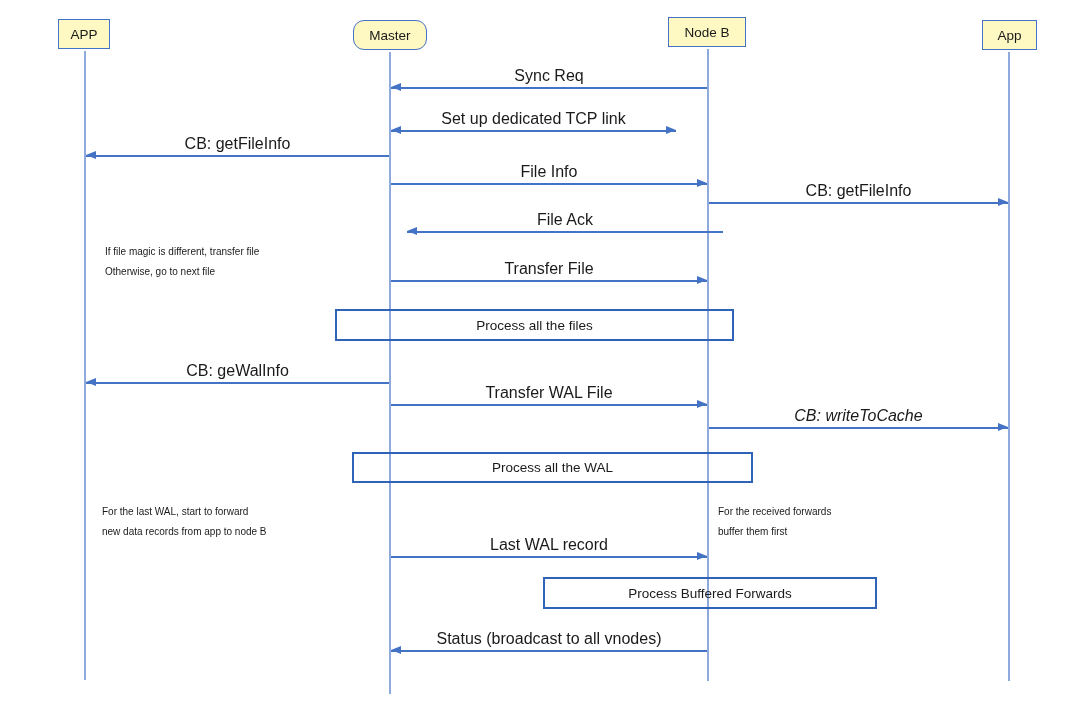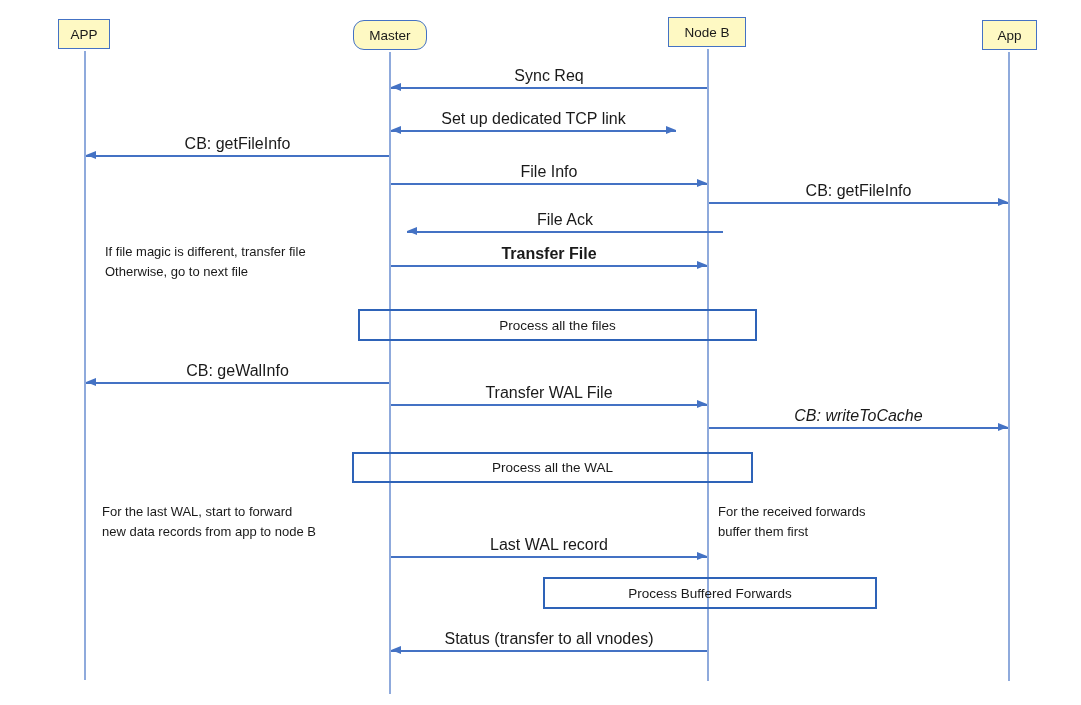--- a/index.html
+++ b/index.html
@@ -39,21 +39,21 @@
   .ah.l{left:0;border-right:10px solid var(--line);}
   .ah.r{right:0;border-left:10px solid var(--line);}
   
   .process{
     position:absolute;border:2px solid var(--process-border);background:transparent;
     display:flex;align-items:center;justify-content:center;
     font-size:13.5px;box-sizing:border-box;
   }
   
   .note{
-    position:absolute;font-size:13px;line-height:19.5px;white-space:pre-line;
+    position:absolute;font-size:10px;line-height:19.5px;white-space:pre-line;
   }
 </style>
 </head>
 <body>
 
 <div class="canvas">
 
   <div class="lifeline" style="left:84px;top:51px;height:629px;"></div>
   <div class="lifeline" style="left:389px;top:52px;height:642px;"></div>
   <div class="lifeline" style="left:707px;top:49px;height:632px;"></div>
@@ -114,21 +114,21 @@
   </div>
 
   <div class="msg" style="left:391px;top:210px;width:316px;padding-left:16px;">
     <div class="msg-label">File Ack</div>
     <div class="msg-line">
         <span class="ln"></span>
         <span class="ah l"></span>
       </div>
   </div>
 
-  <div class="msg" style="left:391px;top:244px;width:316px;font-weight:bold;">
+  <div class="msg" style="left:391px;top:259px;width:316px;">
     <div class="msg-label">Transfer File</div>
     <div class="msg-line">
         <span class="ln"></span>
         <span class="ah r"></span>
       </div>
   </div>
 
   <div class="msg" style="left:86px;top:361px;width:303px;">
     <div class="msg-label">CB: geWalInfo</div>
     <div class="msg-line">
@@ -155,28 +155,28 @@
 
   <div class="msg" style="left:391px;top:535px;width:316px;">
     <div class="msg-label">Last WAL record</div>
     <div class="msg-line">
         <span class="ln"></span>
         <span class="ah r"></span>
       </div>
   </div>
 
   <div class="msg" style="left:391px;top:629px;width:316px;">
-    <div class="msg-label">Status (transfer to all vnodes)</div>
+    <div class="msg-label">Status (broadcast to all vnodes)</div>
     <div class="msg-line">
         <span class="ln"></span>
         <span class="ah l"></span>
       </div>
   </div>
 
-  <div class="process" style="left:358px;top:309px;width:399px;height:32px;">
+  <div class="process" style="left:335px;top:309px;width:399px;height:32px;">
     <span>Process all the files</span>
   </div>
   <div class="process" style="left:352px;top:452px;width:401px;height:31px;">
     <span>Process all the WAL</span>
   </div>
   <div class="process" style="left:543px;top:577px;width:334px;height:32px;">
     <span>Process Buffered Forwards</span>
   </div>
 
   <div class="note" style="left:105px;top:242px;">If file magic is different, transfer file

